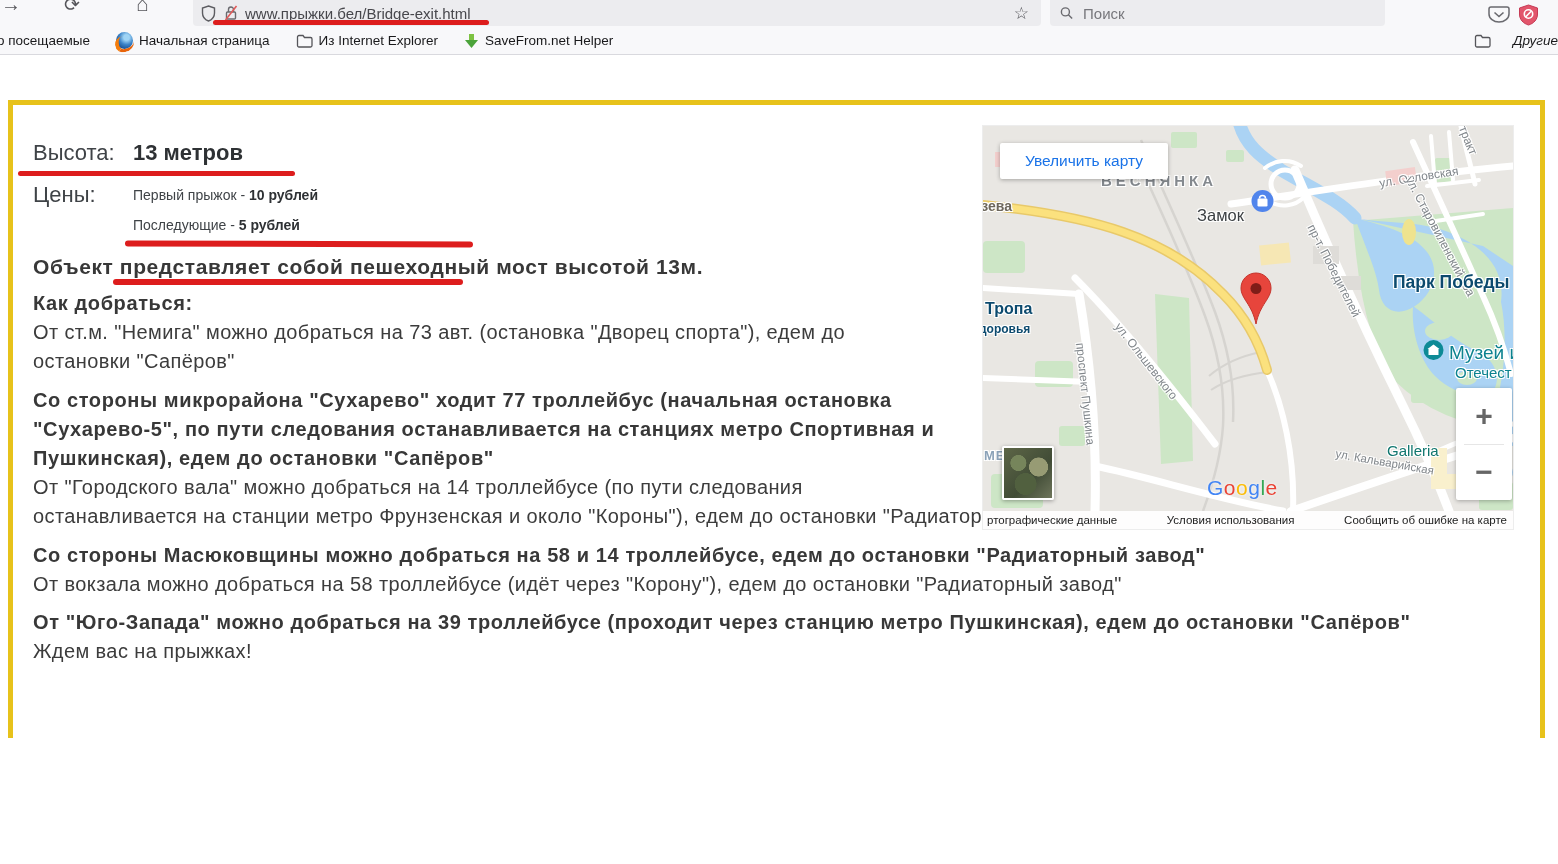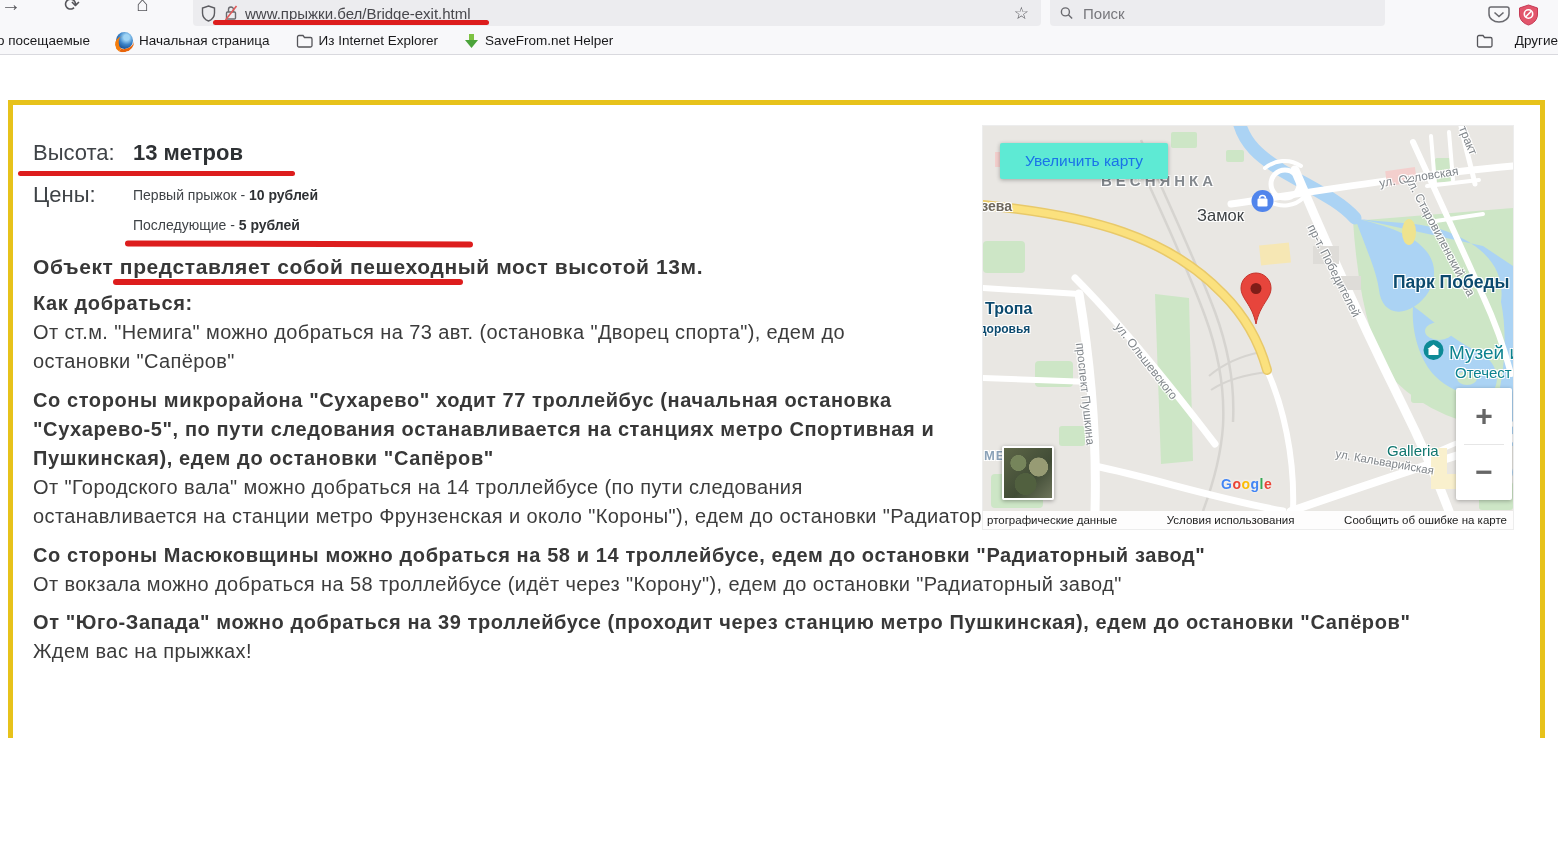--- a/index.html
+++ b/index.html
@@ -16,21 +16,21 @@
   #star{margin-left:auto;margin-right:4px;color:#55555a;font-size:17px;}
   #searchbox{position:absolute;left:1050px;top:-9px;width:335px;height:35px;background:#ececef;border-radius:4px;display:flex;align-items:flex-end;}
   #searchbox .inner{display:flex;align-items:center;height:26px;width:100%;padding:0 10px;}
   #searchbox input{border:0;background:transparent;outline:none;font-size:15px;color:#47474c;width:100%;margin-left:8px;}
   #searchbox input::placeholder{color:#77777c;}
   .chromesvg{display:block;}
   
   #bookmarks{position:absolute;left:0;top:27px;width:1558px;height:27px;display:flex;align-items:center;font-size:13.5px;color:#19191b;}
   .bmitem{display:flex;align-items:center;gap:6px;margin-right:26px;white-space:nowrap;}
   .bm-first{margin-left:-3px;}
-  #bm-right{position:absolute;right:0px;top:0;height:27px;display:flex;align-items:center;gap:22px;}
+  #bm-right{position:absolute;right:0px;top:0;height:27px;display:flex;align-items:center;gap:22px;font-style:italic;}
   .fficon{width:17px;height:17px;border-radius:50%;background:radial-gradient(circle at 62% 32%,#9fd4f5 0 18%,#3c84c8 46%,#1a4e8f 78%);position:relative;flex:0 0 auto;}
   .fficon::after{content:"";position:absolute;left:-1px;top:4px;width:15px;height:13px;border-radius:50% 10% 60% 50%;border-left:4px solid #f57d0c;border-bottom:3px solid #e8640a;transform:rotate(-12deg);}
   .url-red-line{position:absolute;left:213px;top:20px;width:276px;height:5px;background:#dd1d1d;border-radius:3px;z-index:60;}
 
   
   #yellowbox{position:absolute;left:8px;top:100px;width:1537px;height:638px;border:5px solid #e7c21b;border-bottom:none;background:#fff;}
   #content{position:absolute;left:33px;top:105px;width:1500px;color:#3c3c3c;}
   .inforow{display:flex;font-size:22px;color:#3f4347;line-height:30px;}
   .inforow .lbl{width:100px;flex:0 0 auto;}
   .inforow .val{font-weight:bold;color:#2e3134;}
@@ -66,30 +66,30 @@
   #lbl-pobediteley{left:334px;top:96px;font-size:12px;transform:rotate(63deg);transform-origin:left top;}
   #lbl-tropa1{left:2px;top:174px;font-size:16px;}
   #lbl-tropa2{left:-4px;top:196px;font-size:12px;}
   #lbl-me{left:1px;top:322px;font-size:13px;font-weight:bold;color:#8ba2b8;letter-spacing:1px;}
   #lbl-olshevskogo{left:140px;top:194px;font-size:12px;transform:rotate(52deg);transform-origin:left top;}
   #lbl-pushkina{left:104px;top:216px;font-size:12px;transform:rotate(84deg);transform-origin:left top;}
   #lbl-galleria{left:404px;top:316px;font-size:15px;color:#0f766e;font-weight:500;}
   #lbl-museum1{left:466px;top:216px;font-size:19px;color:#0c828f;font-weight:500;}
   #lbl-museum2{left:472px;top:238px;font-size:15px;color:#0c828f;font-weight:500;}
   #lbl-kalv{left:352px;top:330px;font-size:11.5px;transform:rotate(10deg);}
-  #btn-enlarge{position:absolute;left:17px;top:17px;width:168px;height:36px;background:#5eead4;border-radius:2px;box-shadow:0 1px 4px rgba(0,0,0,.3);display:flex;align-items:center;justify-content:center;font-size:15.5px;color:#1a73e8;z-index:8;}
+  #btn-enlarge{position:absolute;left:17px;top:17px;width:168px;height:36px;background:#ffffff;border-radius:2px;box-shadow:0 1px 4px rgba(0,0,0,.3);display:flex;align-items:center;justify-content:center;font-size:15.5px;color:#1a73e8;z-index:8;}
   #zoomctl{position:absolute;left:473px;top:262px;width:56px;height:112px;background:#fff;border-radius:2px;box-shadow:0 1px 4px rgba(0,0,0,.3);z-index:8;display:flex;flex-direction:column;}
   #zoomctl .zbtn{flex:1;display:flex;align-items:center;justify-content:center;font-size:30px;color:#666;font-weight:bold;}
   #zoomctl .zdiv{height:1px;background:#e6e6e6;margin:0 8px;}
   #satthumb{position:absolute;left:19px;top:320px;width:52px;height:54px;border:2px solid #fff;border-radius:2px;box-shadow:0 1px 4px rgba(0,0,0,.35);z-index:7;background:
     radial-gradient(circle at 30% 30%,#76855b 0 16%,transparent 17%),
     radial-gradient(circle at 72% 38%,#979b74 0 20%,transparent 21%),
     radial-gradient(circle at 45% 72%,#51603f 0 24%,transparent 25%),
     linear-gradient(135deg,#5d6647,#414c36 60%,#6e755b);}
-  #glogo{position:absolute;left:224px;top:350px;font-size:14px;font-weight:bold;letter-spacing:.5px;z-index:6;text-shadow:0 0 3px #fff;margin-left:14px;}
+  #glogo{position:absolute;left:224px;top:350px;font-size:21px;font-weight:normal;letter-spacing:.5px;z-index:6;text-shadow:0 0 3px #fff;}
   #attrib{position:absolute;left:0;top:385px;width:530px;height:18px;background:rgba(255,255,255,.92);display:flex;align-items:center;justify-content:space-between;font-size:11.5px;color:#212121;z-index:9;padding-right:2px;white-space:nowrap;overflow:hidden;}
   #attrib span{padding:0 4px;}
   .mappin{position:absolute;z-index:7;}
 </style>
 </head>
 <body>
 
 <div id="stage">
 
   <div id="chrome">

